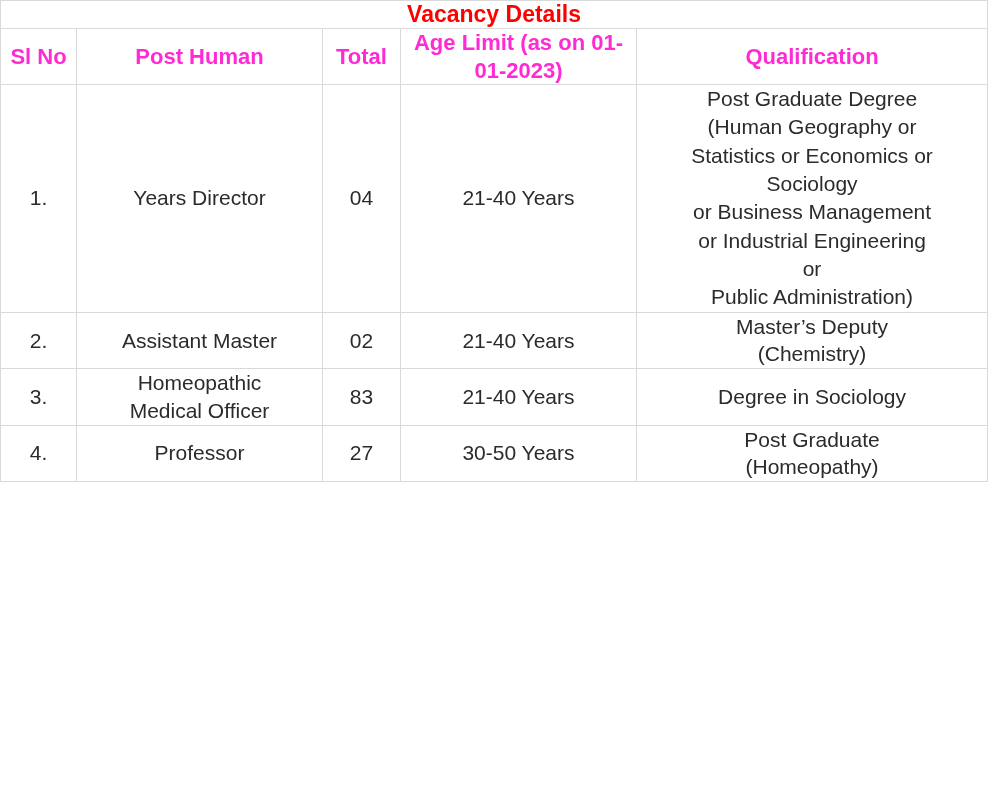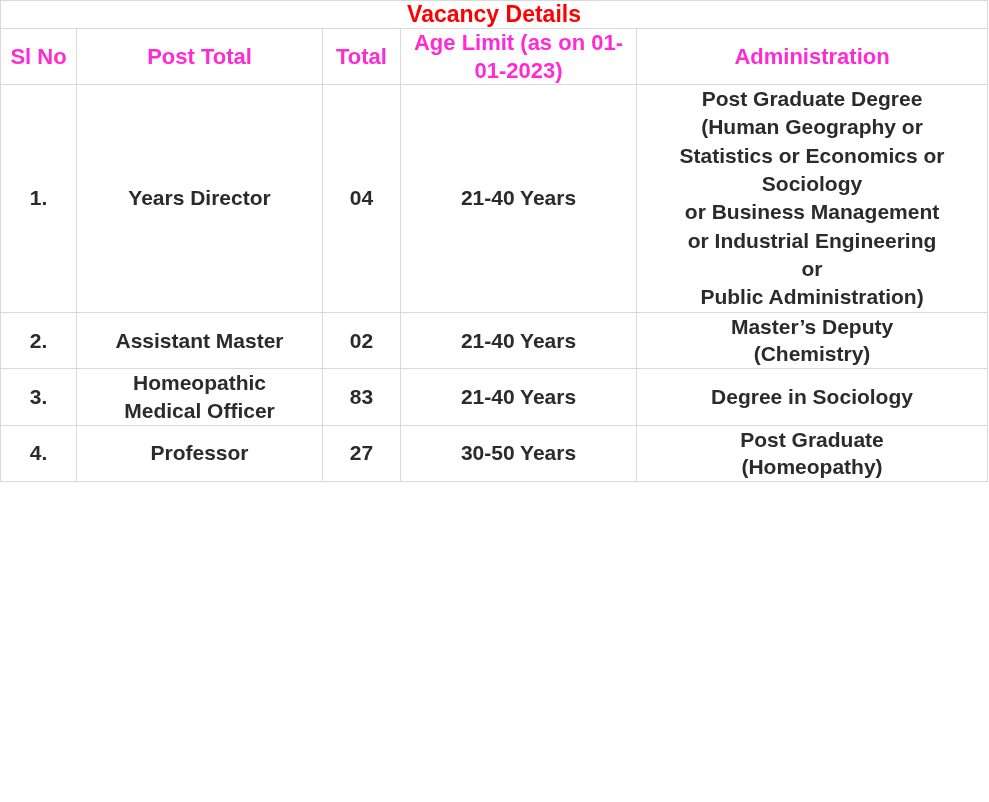--- a/index.html
+++ b/index.html
@@ -38,21 +38,21 @@
     text-align: center;
     font-weight: bold;
     font-size: 22px;
     color: #ff2ad4;
     padding: 10px 6px;
     line-height: 1.25;
   }
   .cell {
     text-align: center;
     font-size: 21px;
-    font-weight: 700;
+    font-weight: 400;
     color: #2b2b2b;
     padding: 10px 8px;
     line-height: 1.32;
     white-space: pre-line;
   }
   .col-sl { width: 76px; }
   .col-post { width: 246px; }
   .col-total { width: 78px; }
   .col-age { width: 236px; }
   .col-qual { width: 351px; }
@@ -68,24 +68,24 @@
       <col class="col-total">
       <col class="col-age">
       <col class="col-qual">
   </colgroup>
   <tbody>
     <tr>
       <td class="title-cell" colspan="5">Vacancy Details</td>
     </tr>
     <tr>
       <th class="head-cell">Sl No</th>
-      <th class="head-cell">Post Total</th>
+      <th class="head-cell">Post Human</th>
       <th class="head-cell">Total</th>
       <th class="head-cell">Age Limit (as on 01-01-2023)</th>
-      <th class="head-cell">Administration</th>
+      <th class="head-cell">Qualification</th>
     </tr>
 
     <tr class="row-tall">
       <td class="cell">1.</td>
       <td class="cell">Years Director</td>
       <td class="cell">04</td>
       <td class="cell">21-40 Years</td>
       <td class="cell">Post Graduate Degree
 (Human Geography or
 Statistics or Economics or

